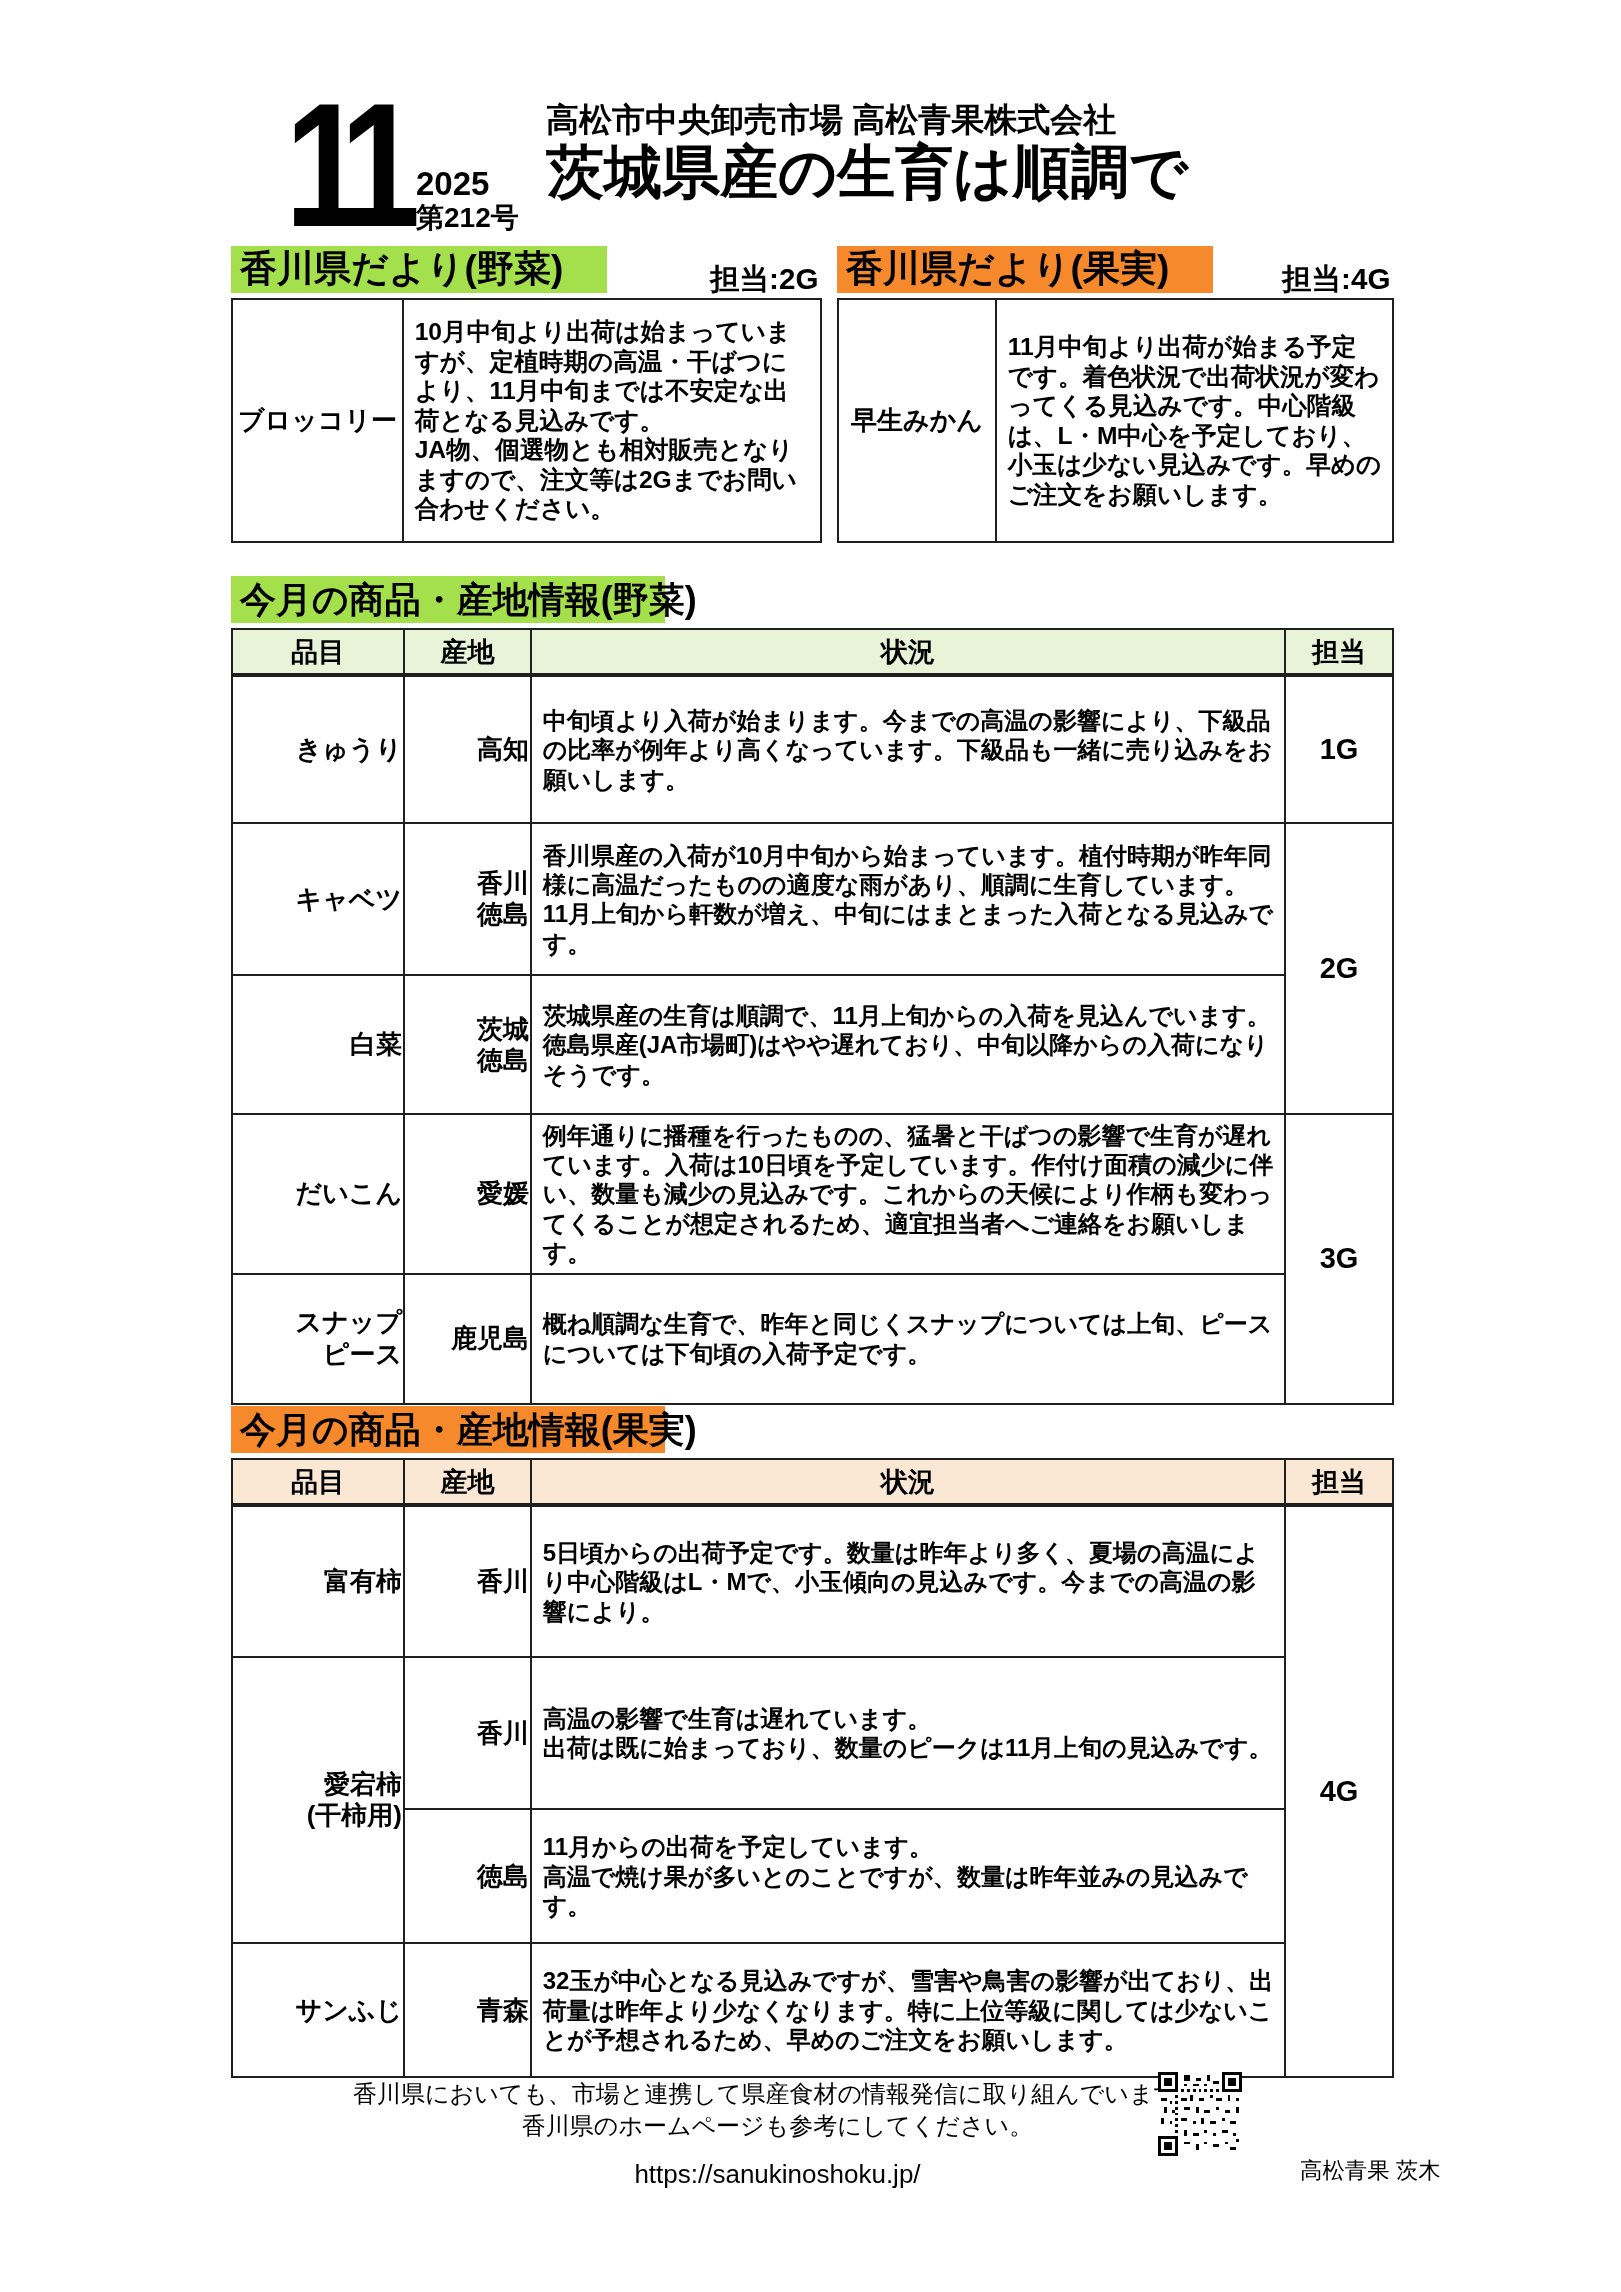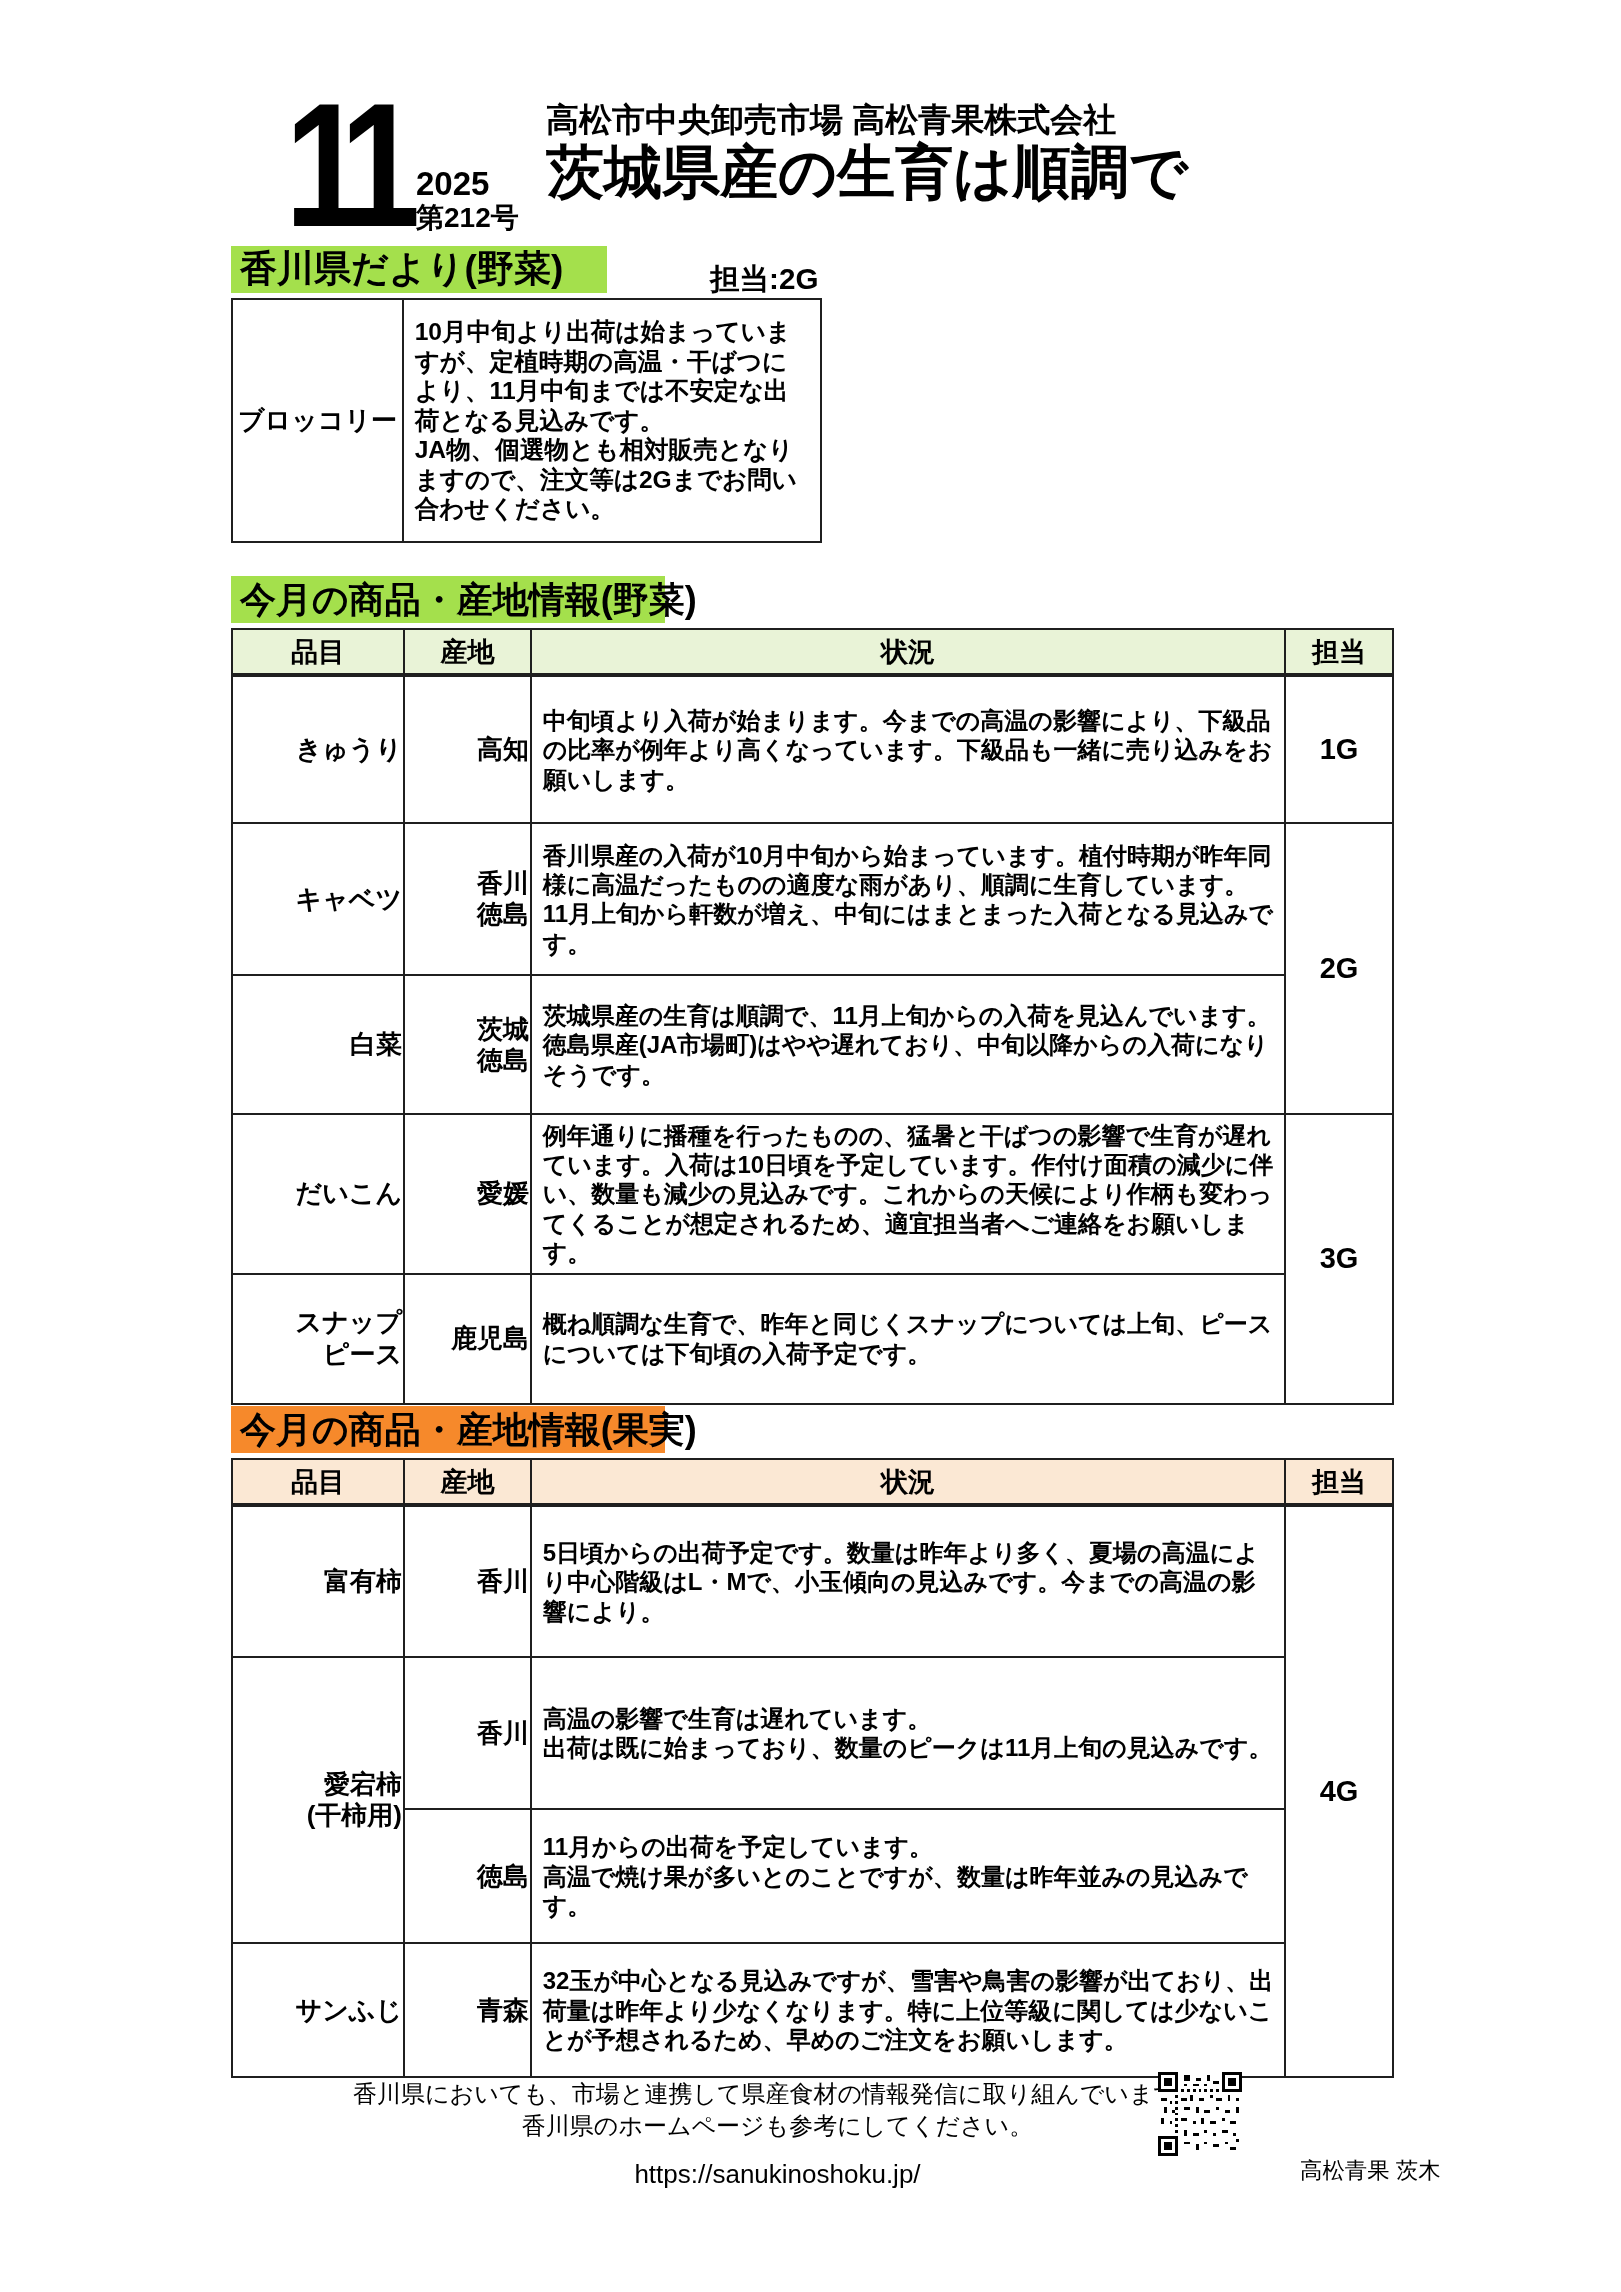--- a/index.html
+++ b/index.html
@@ -88,20 +88,32 @@
       <tbody>
         <tr>
           <td class="letter-item">ブロッコリー</td>
           <td class="letter-body">10月中旬より出荷は始まっていますが、定植時期の高温・干ばつにより、11月中旬までは不安定な出荷となる見込みです。
 JA物、個選物とも相対販売となりますので、注文等は2Gまでお問い合わせください。</td>
         </tr>
       </tbody>
     </table>
   </section>
 
+  <section class="letter letter-fruit">
+    <div class="letter-head orange-bg">香川県だより(果実)</div>
+    <div class="letter-staff">担当:4G</div>
+    <table class="letter-table">
+      <tbody>
+        <tr>
+          <td class="letter-item" style="width:154px">早生みかん</td>
+          <td class="letter-body">11月中旬より出荷が始まる予定です。着色状況で出荷状況が変わってくる見込みです。中心階級は、L・M中心を予定しており、小玉は少ない見込みです。早めのご注文をお願いします。</td>
+        </tr>
+      </tbody>
+    </table>
+  </section>
 
   <section class="section section-veg">
     <div class="section-title green-bg">今月の商品・産地情報(野菜)</div>
     <table class="info-table">
       <colgroup>
           <col style="width:172px">
           <col style="width:127px">
           <col style="width:754px">
           <col style="width:108px">
         </colgroup>

